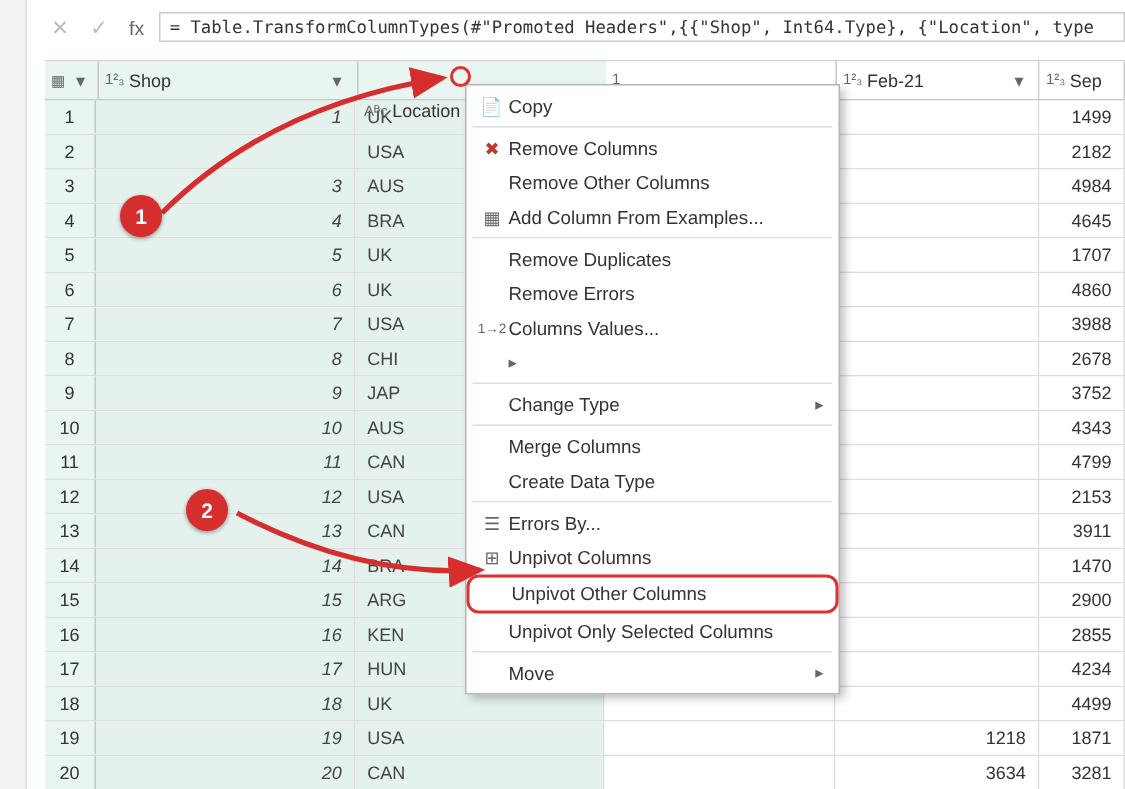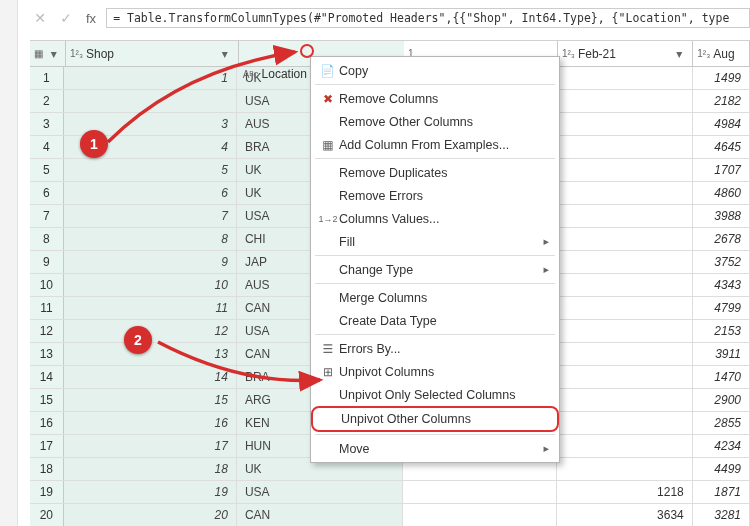--- a/index.html
+++ b/index.html
@@ -26,21 +26,21 @@
   .feb-col  { width: 144px; }
   .mar-col  { width: 60px; }
 
   .body-row { display: flex; height: 23px; border-bottom: 1px solid #ddd; }
   .row-idx { width: 36px; display: flex; align-items: center; justify-content: center; background: #e9f5f1; border-right: 1px solid #c8c8c8; font-size: 12px; }
   .cell { display: flex; align-items: center; border-right: 1px solid #ddd; padding: 0 8px; font-size: 12px; }
   .shop-val { width: 184px; justify-content: flex-end; font-style: italic; color: #444; background: #e4f1ed; }
   .loc-val  { width: 176px; color: #444; background: #e4f1ed; }
   .gap-c    { width: 164px; background: #fff; justify-content: flex-end; font-style: italic; }
   .feb-c    { width: 144px; justify-content: flex-end; background: #fff; }
-  .mar-c    { width: 60px; justify-content: flex-end; font-style: italic; background: #fff; }
+  .mar-c    { width: 60px; justify-content: flex-end; background: #fff; }
 
   
   .ctx-menu { position: absolute; left: 310px; top: 56px; width: 250px; background: #fff; border: 1px solid #b5b5b5; box-shadow: 3px 3px 6px rgba(0,0,0,0.25); padding: 2px 0; z-index: 50; }
   .ctx-item { display: flex; align-items: center; height: 23px; padding: 0 10px 0 6px; font-size: 12.5px; color: #333; position: relative; }
   .ctx-ico { width: 22px; display: flex; align-items: center; justify-content: center; font-size: 12px; color: #666; }
   .ctx-label { flex: 1; }
   .ctx-sub { color: #666; font-size: 11px; }
   .ctx-sep { height: 1px; background: #ddd; margin: 2px 4px; }
   .ctx-item.highlight { border: 2.5px solid #e03030; border-radius: 8px; height: 26px; }
 
@@ -79,21 +79,21 @@
     <div class="hdr-cell gap-col" style="background:#fff;">
       <span class="type-ico">1</span>
     </div>
     <div class="hdr-cell feb-col" style="background:#fff">
       <span class="type-ico">1²₃</span>
       <span class="name">Feb-21</span>
       <span class="dd">▾</span>
     </div>
     <div class="hdr-cell mar-col" style="background:#fff">
       <span class="type-ico">1²₃</span>
-      <span class="name">Aug</span>
+      <span class="name">Sep</span>
     </div>
   </div>
   <div id="body-rows">
       <div class="body-row">
         <div class="row-idx">1</div>
         <div class="cell shop-val">1</div>
         <div class="cell loc-val">UK</div>
         <div class="cell gap-c"></div>
         <div class="cell feb-c"></div>
         <div class="cell mar-c">1499</div>
@@ -279,21 +279,20 @@
   <div class="ctx-item">
       <span class="ctx-ico"></span>
       <span class="ctx-label">Remove Errors</span>
     </div>
   <div class="ctx-item">
       <span class="ctx-ico" style="font-size:9px">1→2</span>
       <span class="ctx-label">Columns Values...</span>
     </div>
   <div class="ctx-item">
       <span class="ctx-ico"></span>
-      <span class="ctx-label">Fill</span>
       <span class="ctx-sub">▸</span>
     </div>
   <div class="ctx-sep"></div>
   <div class="ctx-item">
       <span class="ctx-ico"></span>
       <span class="ctx-label">Change Type</span>
       <span class="ctx-sub">▸</span>
     </div>
   <div class="ctx-sep"></div>
   <div class="ctx-item">
@@ -306,27 +305,27 @@
     </div>
   <div class="ctx-sep"></div>
   <div class="ctx-item">
       <span class="ctx-ico">☰</span>
       <span class="ctx-label">Errors By...</span>
     </div>
   <div class="ctx-item">
       <span class="ctx-ico">⊞</span>
       <span class="ctx-label">Unpivot Columns</span>
     </div>
+  <div class="ctx-item highlight">
+      <span class="ctx-ico"></span>
+      <span class="ctx-label">Unpivot Other Columns</span>
+    </div>
   <div class="ctx-item">
       <span class="ctx-ico"></span>
       <span class="ctx-label">Unpivot Only Selected Columns</span>
-    </div>
-  <div class="ctx-item highlight">
-      <span class="ctx-ico"></span>
-      <span class="ctx-label">Unpivot Other Columns</span>
     </div>
   <div class="ctx-sep"></div>
   <div class="ctx-item">
       <span class="ctx-ico"></span>
       <span class="ctx-label">Move</span>
       <span class="ctx-sub">▸</span>
     </div>
 </div>
 
 <div class="ring" style="left:300px; top:44px;"></div>

